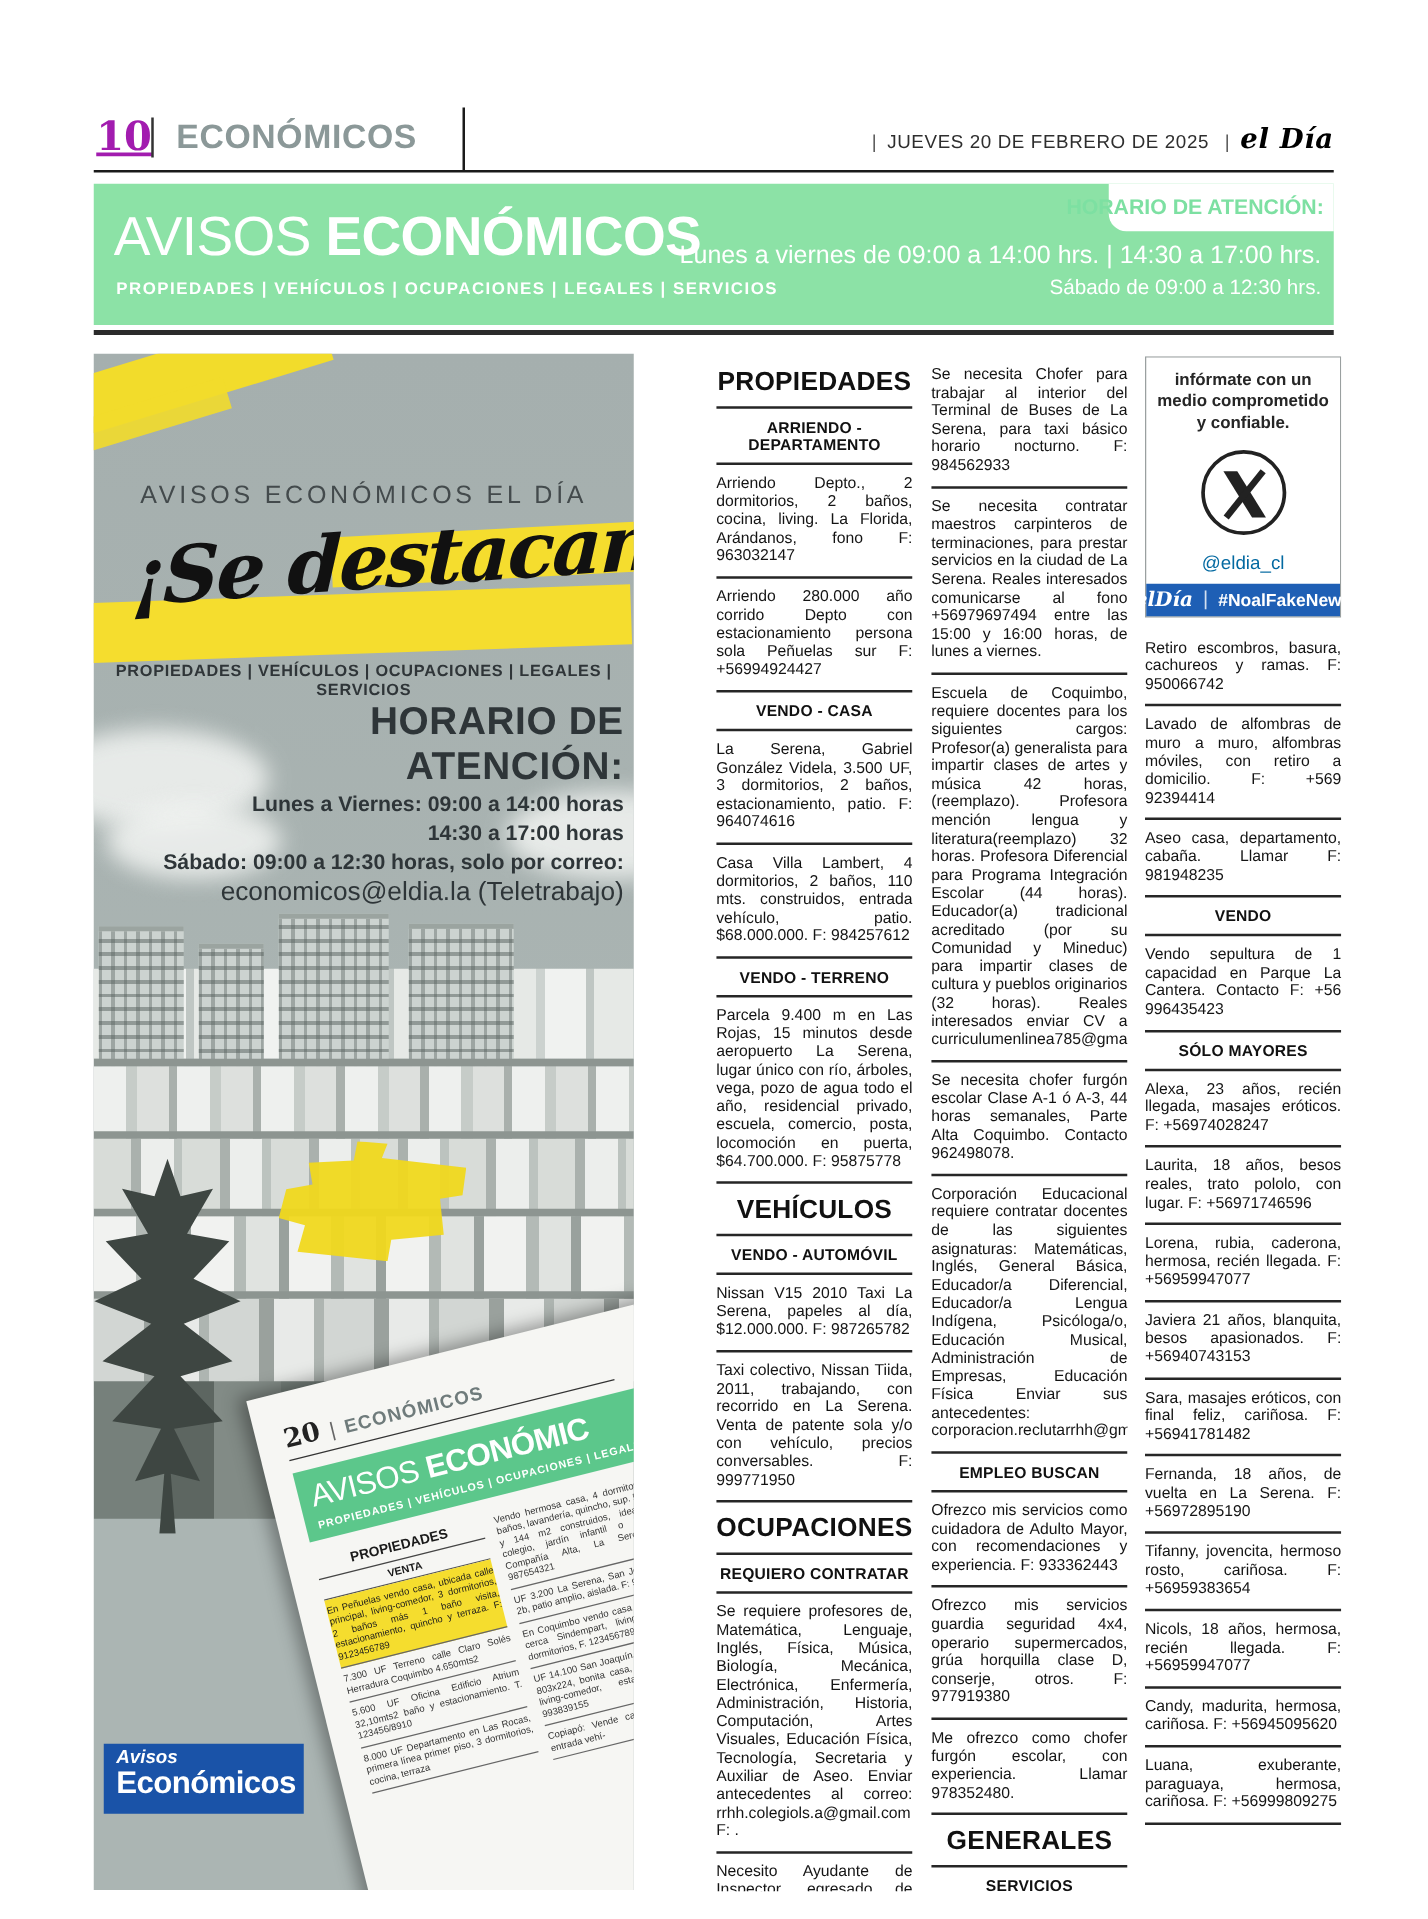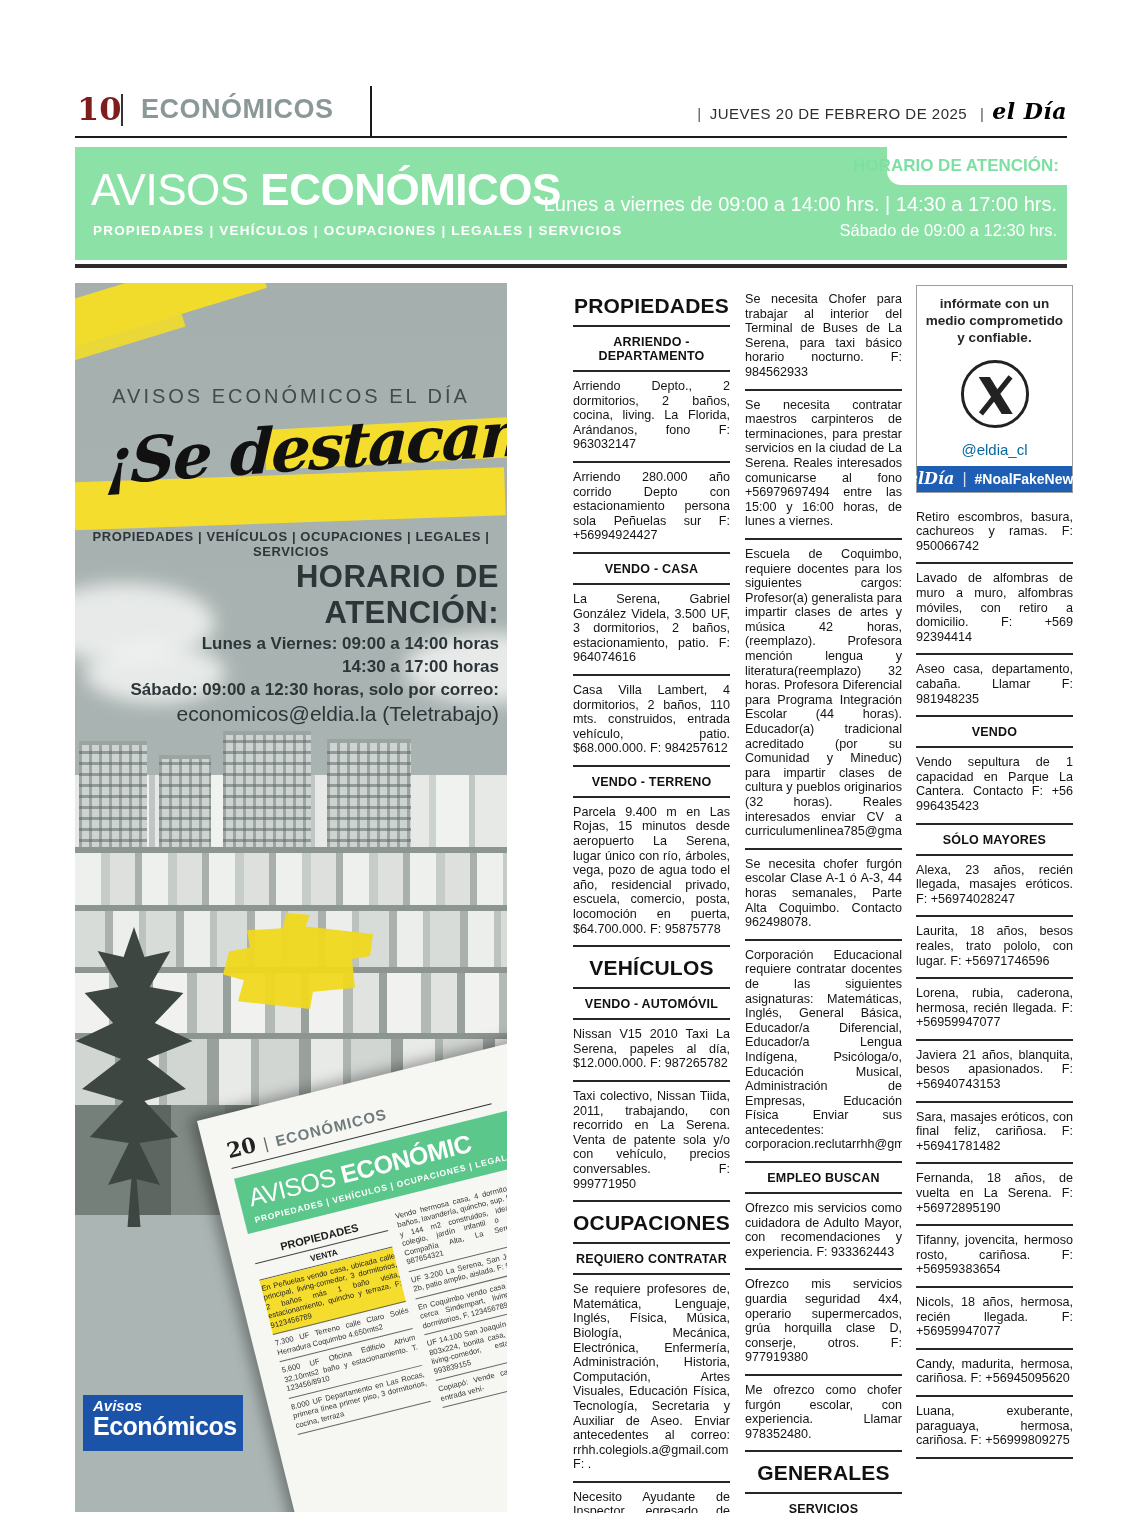--- a/index.html
+++ b/index.html
@@ -1,21 +1,21 @@
 <!DOCTYPE html>
 <html><head>
 <meta charset="utf-8">
 <style>
   html,body{margin:0;padding:0;background:#ffffff;}
   .page{position:relative;width:1142px;height:1535px;background:#fff;overflow:hidden;
         font-family:"Liberation Sans",sans-serif;color:#1a1a1a;}
 
   
   .masthead{position:absolute;left:75px;top:86px;width:992px;height:50px;}
-  .mast-num{position:absolute;left:2px;top:4px;font-family:"DejaVu Serif",serif;font-size:32px;font-weight:700;color:#7f1d1d;}
+  .mast-num{position:absolute;left:2px;top:4px;font-family:"DejaVu Serif",serif;font-size:32px;font-weight:700;color:#a21caf;text-decoration:underline;}
   .mast-bar1{position:absolute;left:46px;top:8px;width:2px;height:32px;background:#333;}
   .mast-section{position:absolute;left:66px;top:8px;font-size:27px;font-weight:800;letter-spacing:.5px;color:#8b9898;}
   .mast-vline{position:absolute;left:295px;top:0;width:2px;height:50px;background:#1a1a1a;}
   .mast-right{position:absolute;right:0;top:12px;font-size:15px;letter-spacing:.5px;color:#2e2e2e;white-space:nowrap;}
   .mast-right .sep{color:#555;padding:0 8px;font-weight:300;}
   .mast-brand{font-family:"DejaVu Serif",serif;font-weight:800;font-style:italic;font-size:22px;color:#000;}
   .mast-rule{position:absolute;left:75px;top:136px;width:992px;height:2px;background:#1a1a1a;}
 
   
   .banner{position:absolute;left:75px;top:147px;width:992px;height:113px;background:#8ce2a6;}

